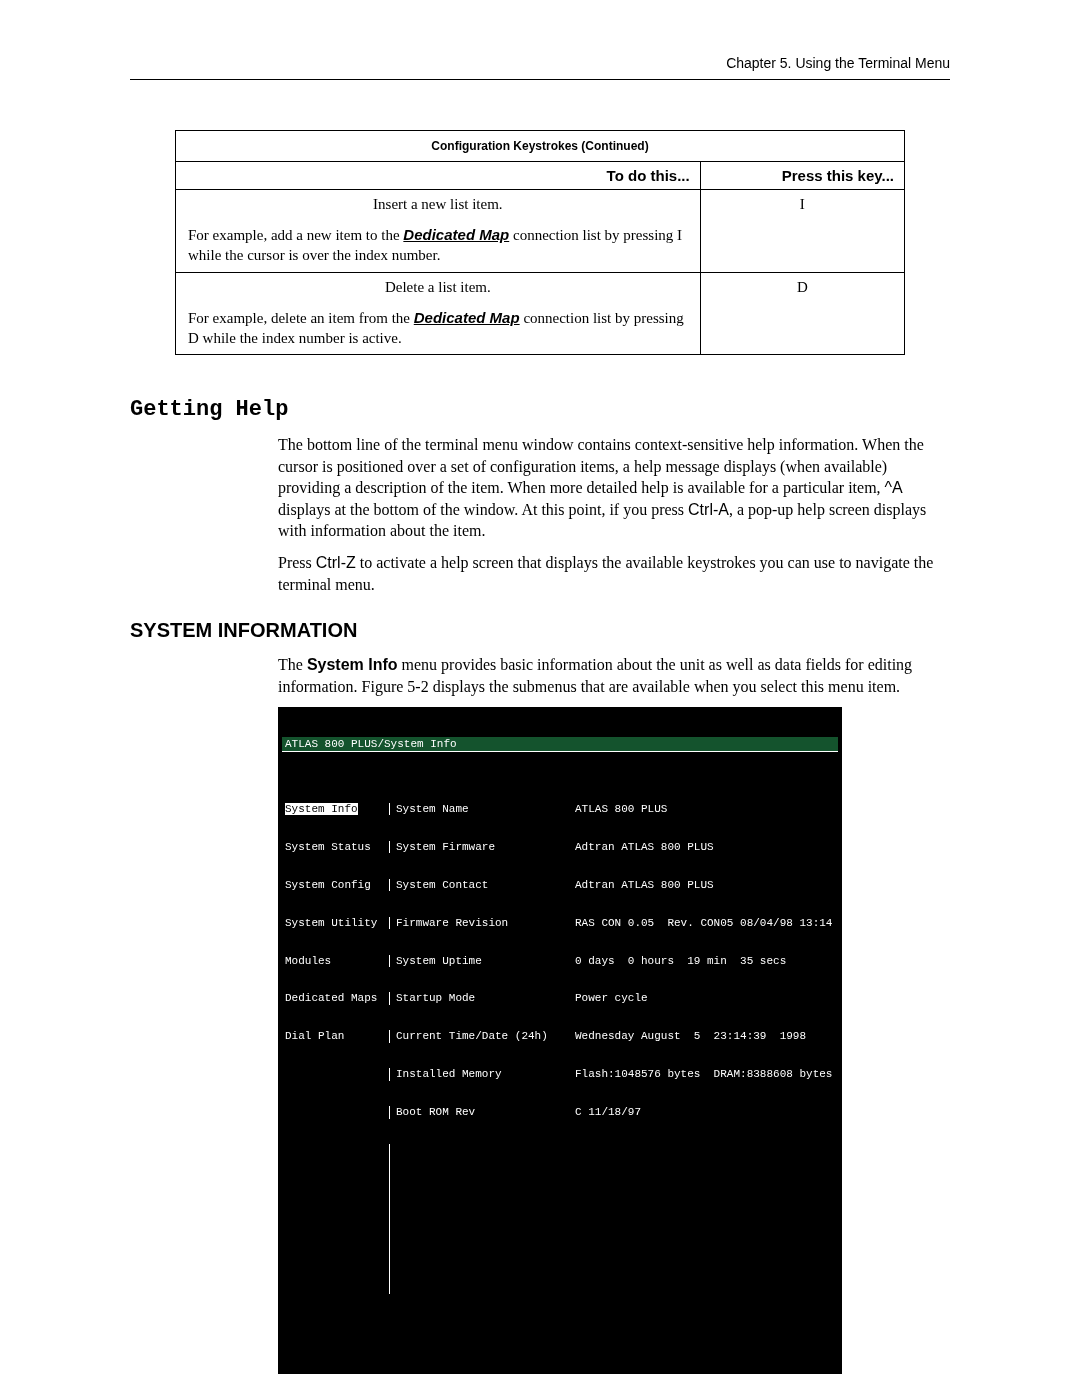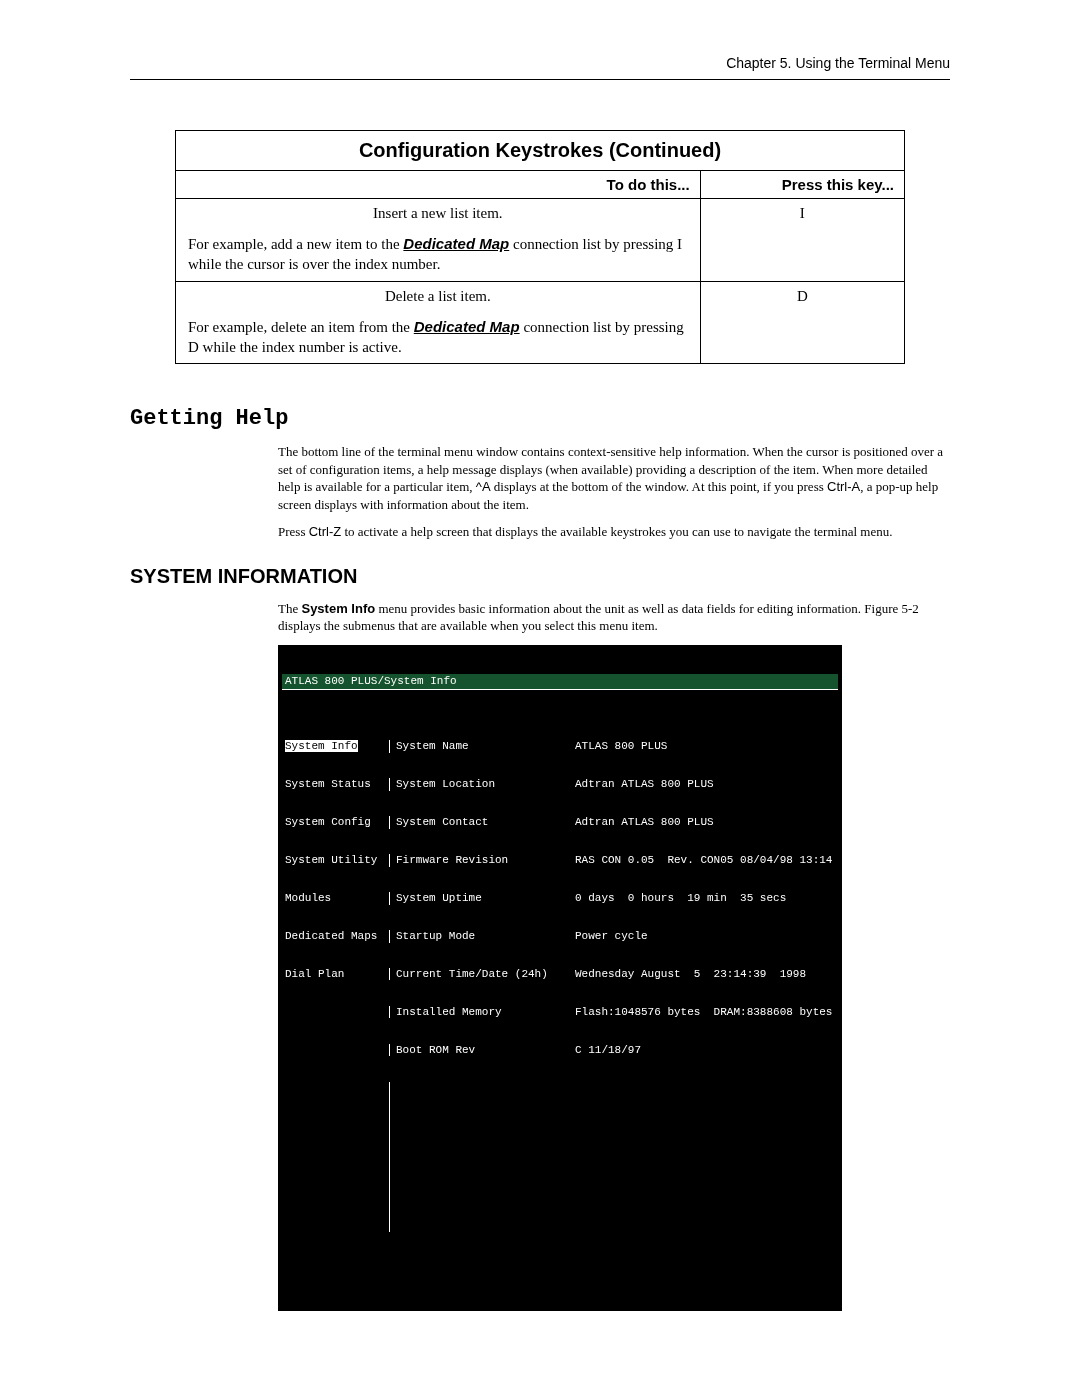--- a/index.html
+++ b/index.html
@@ -30,21 +30,21 @@
   }
   .table-wrap {
     margin: 50px 45px 0 45px;
     border: 1.5px solid #000;
   }
   .table-title {
     text-align: center;
     font-family: Arial, Helvetica, sans-serif;
     font-weight: bold;
     padding: 8px 0;
-    font-size: 20px;
+    font-size: 12px;
   }
   table.keystrokes {
     width: 100%;
     border-collapse: collapse;
   }
   table.keystrokes th {
     font-family: Arial, Helvetica, sans-serif;
     font-weight: bold;
     text-align: right;
     border-top: 1.5px solid #000;
@@ -76,21 +76,21 @@
     margin: 42px 0 12px 0;
   }
   h2.section-upper {
     font-family: Arial, Helvetica, sans-serif;
     font-size: 20px;
     font-weight: bold;
     margin: 24px 0 12px 0;
   }
   .body-para {
     margin: 10px 0 10px 148px;
-    font-size: 13px;
+    font-size: 16px;
     line-height: 1.35;
     font-family: Georgia, 'Times New Roman', serif;
   }
   .sans-b { font-family: Arial, sans-serif; font-weight: normal; }
   .sans-bold { font-family: Arial, sans-serif; font-weight: bold; }
 
   
   .terminal-wrap {
     margin: 10px 0 15px 148px;
     width: 560px;
@@ -164,21 +164,21 @@
   <h2 class="section-upper">SYSTEM INFORMATION</h2>
   <p class="body-para">
     <span>The </span><span class="sans-bold">System Info</span><span> menu provides basic information about the unit as well as data fields for editing information. Figure 5-2 displays the submenus that are available when you select this menu item.</span>
   </p>
 
   <div class="terminal-wrap">
     <div class="terminal">
       <div class="term-title">ATLAS 800 PLUS/System Info</div>
       <div class="term-body">
         <div class="term-row"><div class="term-menu"><span class="term-selected">System Info</span></div><div class="term-col2">System Name</div><div class="term-col3">ATLAS 800 PLUS</div></div>
-        <div class="term-row"><div class="term-menu">System Status</div><div class="term-col2">System Location</div><div class="term-col3">Adtran ATLAS 800 PLUS</div></div>
+        <div class="term-row"><div class="term-menu">System Status</div><div class="term-col2">System Firmware</div><div class="term-col3">Adtran ATLAS 800 PLUS</div></div>
         <div class="term-row"><div class="term-menu">System Config</div><div class="term-col2">System Contact</div><div class="term-col3">Adtran ATLAS 800 PLUS</div></div>
         <div class="term-row"><div class="term-menu">System Utility</div><div class="term-col2">Firmware Revision</div><div class="term-col3">RAS CON 0.05  Rev. CON05 08/04/98 13:14</div></div>
         <div class="term-row"><div class="term-menu">Modules</div><div class="term-col2">System Uptime</div><div class="term-col3">0 days  0 hours  19 min  35 secs</div></div>
         <div class="term-row"><div class="term-menu">Dedicated Maps</div><div class="term-col2">Startup Mode</div><div class="term-col3">Power cycle</div></div>
         <div class="term-row"><div class="term-menu">Dial Plan</div><div class="term-col2">Current Time/Date (24h)</div><div class="term-col3">Wednesday August  5  23:14:39  1998</div></div>
         <div class="term-row"><div class="term-menu"></div><div class="term-col2">Installed Memory</div><div class="term-col3">Flash:1048576 bytes  DRAM:8388608 bytes</div></div>
         <div class="term-row"><div class="term-menu"></div><div class="term-col2">Boot ROM Rev</div><div class="term-col3">C 11/18/97</div></div>
         <div class="term-row"><div class="term-menu term-spacer"></div></div>
       </div>
       

